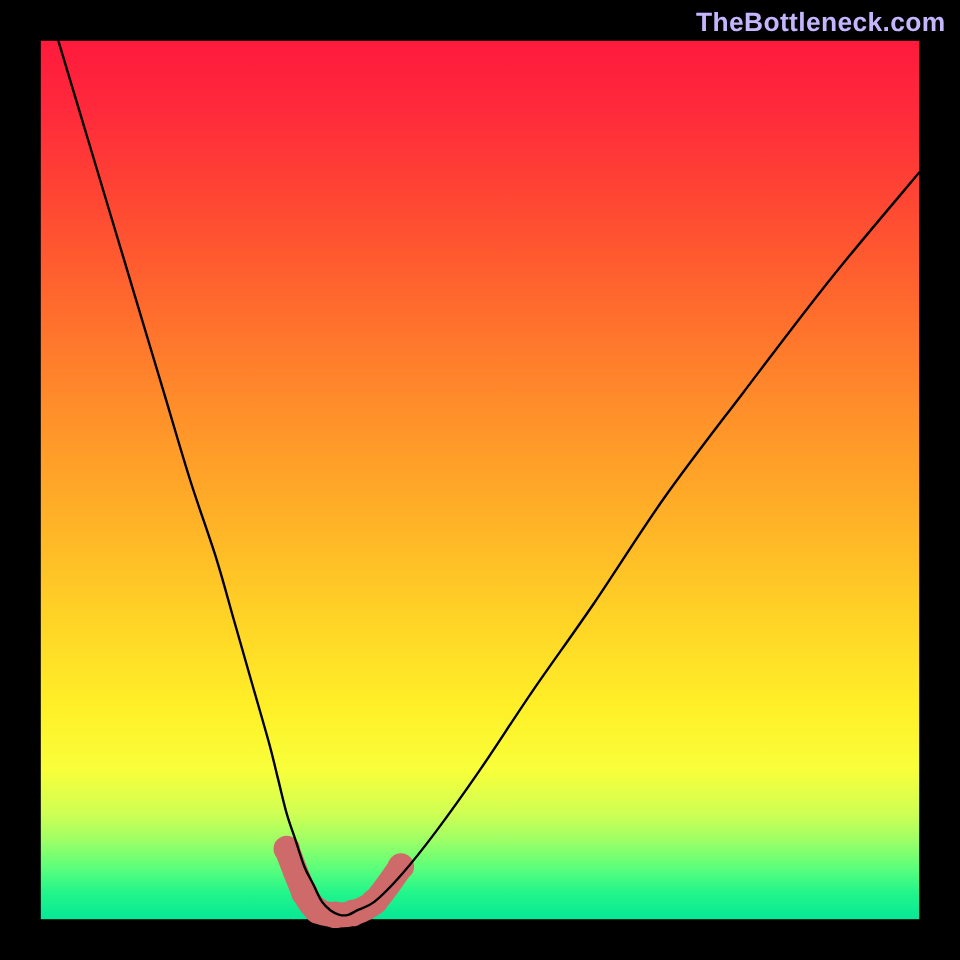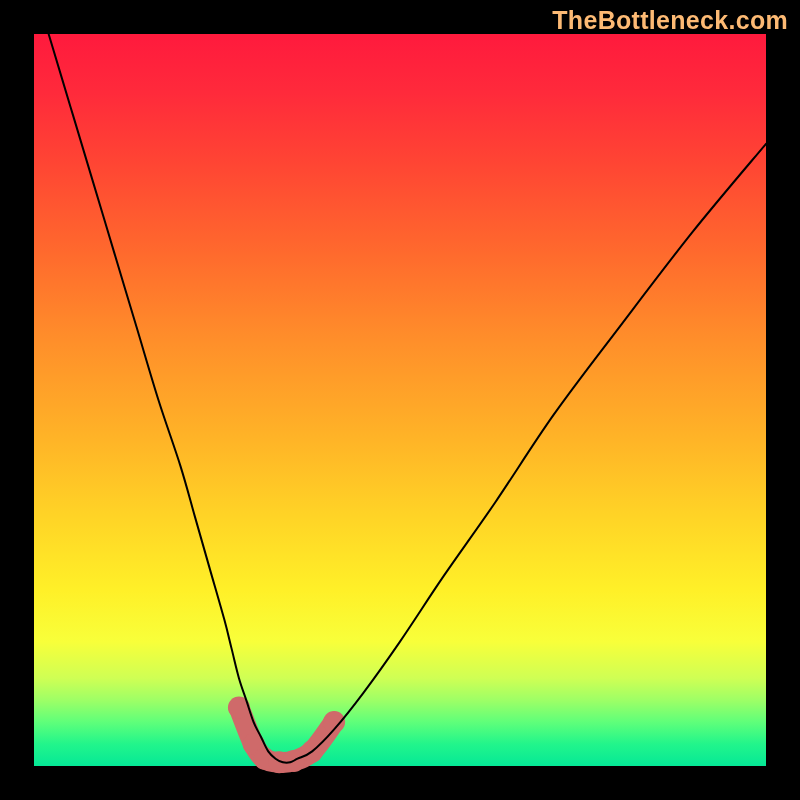--- a/index.html
+++ b/index.html
@@ -39,23 +39,23 @@
       #cfff54 88%,
       #9eff66 91%,
       #5fff7a 94%,
       #22f58b 97%,
       #05e896 100%);
   }
   .watermark {
     position: absolute;
     top: 6px;
     right: 12px;
-    font-size: 25px;
+    font-size: 22px;
     font-weight: 600;
-    color: #fdba74;
+    color: #c4b5fd;
     letter-spacing: 0.3px;
     user-select: none;
   }
   svg.curve-layer {
     position: absolute;
     left: 34px;
     top: 34px;
     width: 732px;
     height: 732px;
     overflow: visible;

